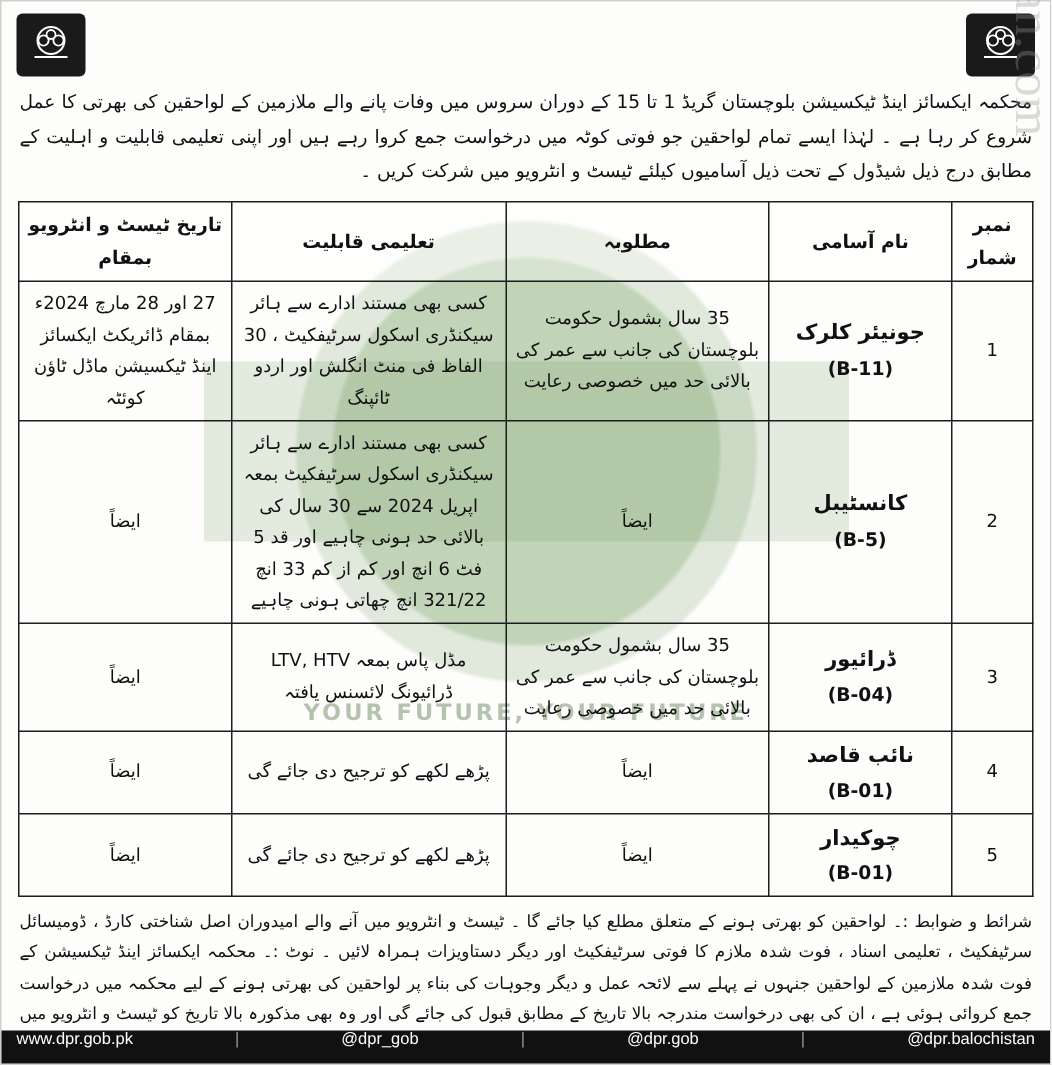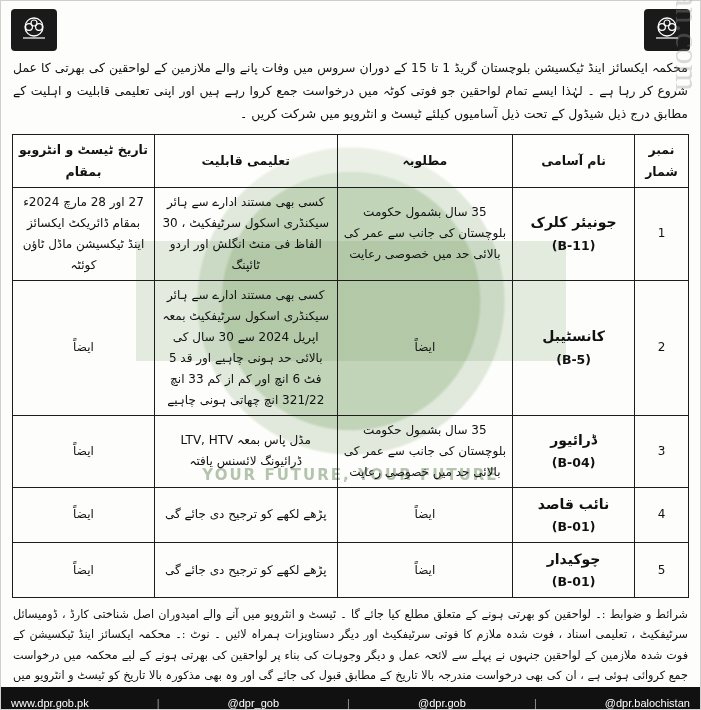--- a/index.html
+++ b/index.html
@@ -136,21 +136,21 @@
     text-align:center;
     font-family:"Liberation Sans", sans-serif;
     font-size:11.5px;color:#2f2f2f;
     background:rgba(255,255,255,0.0);
     z-index:7;
   }
   
   .bottombar{
     position:absolute;left:0;right:0;bottom:0;height:22px;
     background:#111;color:#fff;
-    display:flex;align-items:flex-end;justify-content:space-between;
+    display:flex;align-items:flex-start;justify-content:space-between;
     padding:0 10px;
     font-family:"Liberation Sans", sans-serif;
     font-size:11px;
     z-index:8;
   }
   .bottombar span{white-space:nowrap;}
   .bb-sep{opacity:.55;}
 </style>
 </head>
 <body>

